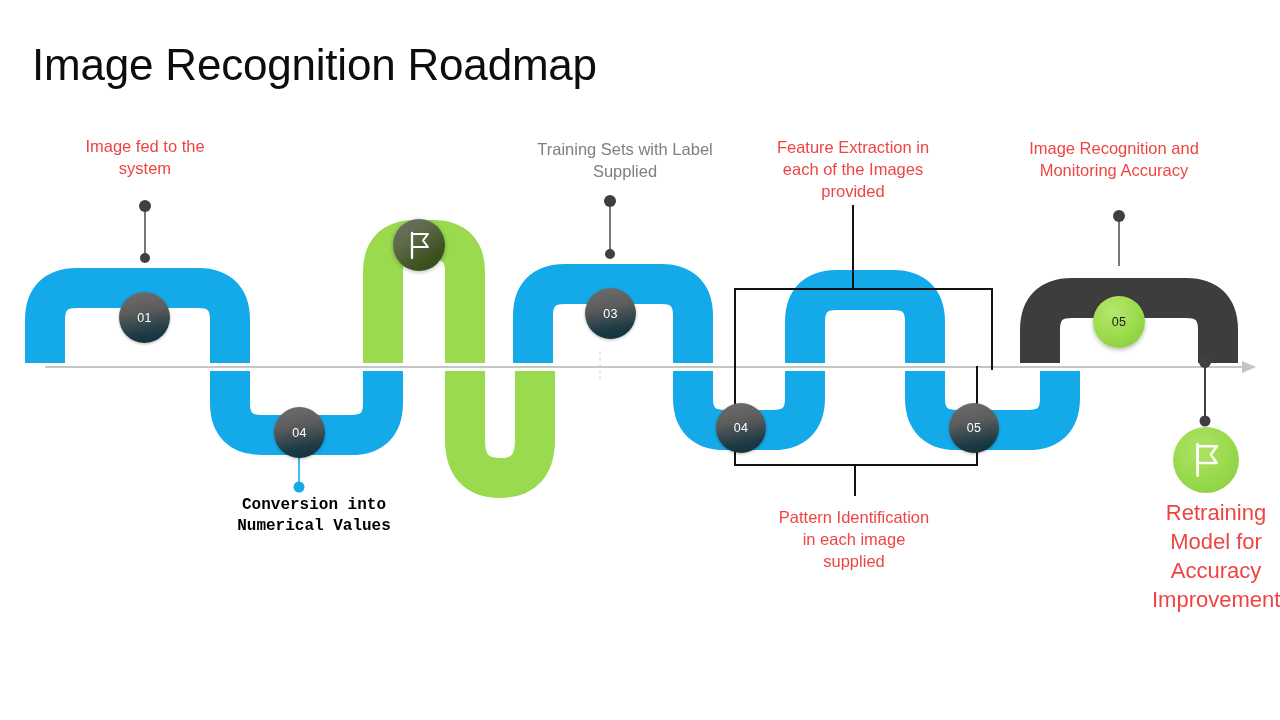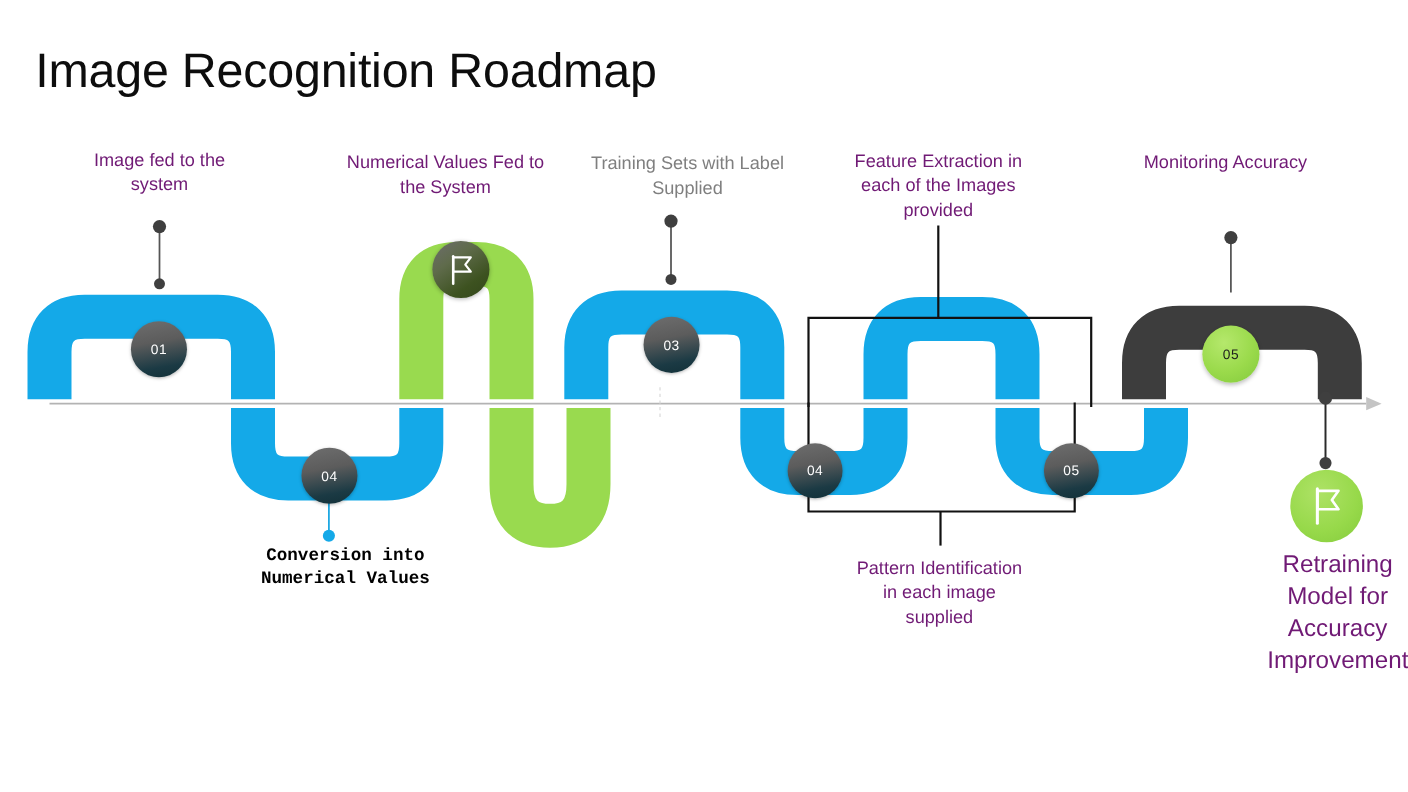--- a/index.html
+++ b/index.html
@@ -37,21 +37,21 @@
     width: 1280px; height: 720px;
   }
 
   
   .lbl {
     position: absolute;
     text-align: center;
     line-height: 1.32;
     font-size: 16.5px;
     font-weight: 400;
-    color: #701a75;
+    color: #ef4444;
     font-family: "Liberation Sans", sans-serif;
   }
   .lbl.gray  { color: #7f7f7f; }
   .lbl.bold  { color: #000000; font-weight: 700; font-size: 16px; }
   .lbl.small { font-size: 22px; }
 
   
   .badge {
     position: absolute;
     border-radius: 50%;
@@ -192,43 +192,40 @@
   <div class="lbl" style="left:60px; top:136px; width:170px;">
     <div>Image fed to the</div>
     <div>system</div>
   </div>
 
   <div class="lbl bold" style="left:224px; top:495px; width:180px;font-family:Liberation Mono, monospace;">
     <div>Conversion into</div>
     <div>Numerical Values</div>
   </div>
 
-  <div class="lbl" style="left:305px; top:138px; width:200px;">
-    <div>Numerical Values Fed to</div>
-    <div>the System</div>
-  </div>
 
   <div class="lbl gray" style="left:516px; top:139px; width:218px;">
     <div>Training Sets with Label</div>
     <div>Supplied</div>
   </div>
 
   <div class="lbl" style="left:748px; top:137px; width:210px;">
     <div>Feature Extraction in</div>
     <div>each of the Images</div>
     <div>provided</div>
   </div>
 
   <div class="lbl" style="left:750px; top:507px; width:208px;">
     <div>Pattern Identification</div>
     <div>in each image</div>
     <div>supplied</div>
   </div>
 
   <div class="lbl" style="left:1014px; top:138px; width:200px;">
+    <div>Image Recognition and</div>
     <div>Monitoring Accuracy</div>
   </div>
 
   <div class="lbl small" style="left:1152px; top:498px; width:128px;">
     <div>Retraining</div>
     <div>Model for</div>
     <div>Accuracy</div>
     <div>Improvement</div>
   </div>
 

